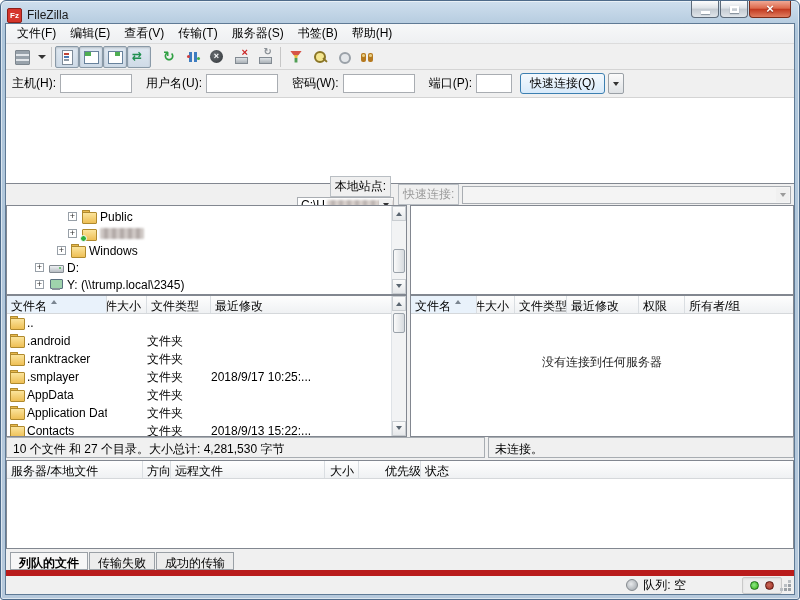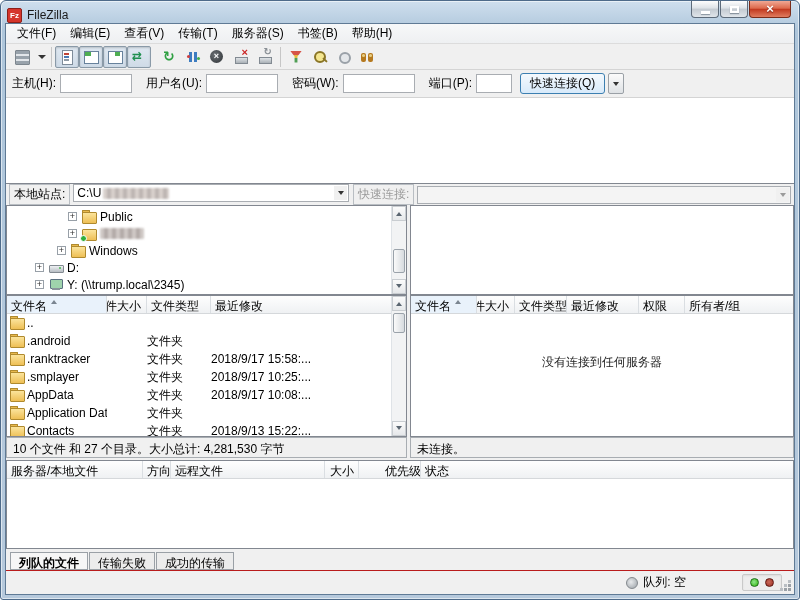--- a/index.html
+++ b/index.html
@@ -61,21 +61,21 @@
   .qc-input { width:72px; height:19px; border:1px solid #a9adb2; background:#fff; margin-right:14px; padding:0 3px; font-size:12px; }
   .qc-input.port { width:36px; margin-right:8px; }
   .qc-btn { height:21px; padding:0 9px; border:1px solid #3c7fb1; border-radius:3px; background:linear-gradient(#f4f9fd,#d8eafa); font-size:12px; margin-right:3px; }
   .qc-drop { width:16px; height:21px; border:1px solid #9aa0a6; border-radius:2px; background:linear-gradient(#fbfbfb,#dfe2e5); display:flex; align-items:center; justify-content:center; }
   .caret-down { width:0; height:0; border:3px solid transparent; border-top:4px solid #333; margin-top:3px; }
 
   .logpane { flex:1; background:#fff; border-bottom:1px solid #828790; }
 
   
   .siterow { height:21px; display:flex; align-items:center; background:#f0f0f0; }
-  .site-left { width:343px; display:flex; align-items:flex-start; padding-left:3px; }
+  .site-left { width:388px; display:flex; align-items:flex-end; padding-left:3px;flex-direction:column; }
   .site-right { flex:1; display:flex; align-items:center; padding:0 3px 0 4px; }
   .site-label { border:1px solid #b9bec3; background:#f0f0f0; padding:1px 4px; margin-right:3px; white-space:nowrap; }
   .site-label.disabled { color:#9a9a9a; }
   .combo { flex:1; height:18px; border:1px solid #a9adb2; background:#fff; display:flex; align-items:center; padding-left:3px; position:relative; }
   .combo.disabled { background:#f4f4f4; }
   .combo-arrow { position:absolute; right:1px; top:1px; bottom:1px; width:13px; display:flex; align-items:center; justify-content:center; background:#f0f0f0; }
   .redact-blur { width:66px; height:11px; margin-left:2px; background:repeating-linear-gradient(90deg,#d8d0cc 0 4px,#bdb5b2 4px 8px); filter:blur(1px); border-radius:1px; }
 
   
   .treerow { height:90px; display:flex; }
@@ -120,37 +120,37 @@
   .r-name { width:66px; } .r-size { width:38px; justify-content:flex-end; padding-right:5px; text-align:right; }
   .r-type { width:52px; } .r-mod { width:72px; } .r-perm { width:46px; } .r-owner { flex:1; border-right:none; }
   .list-body { height:124px; overflow:hidden; }
   .file-row { height:18px; display:flex; align-items:center; padding-left:2px; white-space:nowrap; }
   .file-row .fsicon { margin-right:2px; }
   .fc { overflow:hidden; }
   .fc.c-name { width:80px; }
   .empty-msg { display:block; text-align:center; padding-top:40px; color:#222; }
 
   .statusrow { height:21px; display:flex; }
-  .status-left { width:401px; background:#f0f0f0; border:1px solid #a8adb2; padding:3px 0 0 6px; white-space:nowrap; overflow:hidden; }
+  .status-left { width:479px; background:#f0f0f0; border:1px solid #a8adb2; padding:3px 0 0 6px; white-space:nowrap; overflow:hidden; }
   .status-divider { width:3px; background:#f0f0f0; }
   .status-right { flex:1; background:#f0f0f0; border:1px solid #a8adb2; padding:3px 0 0 6px; }
 
   
   .queuepane { height:89px; background:#fff; border:1px solid #828790; margin-top:2px; display:flex; flex-direction:column; }
   .queue-header { height:18px; display:flex; background:linear-gradient(#fefefe,#eff1f3); border-bottom:1px solid #d5d8db; }
   .q1 { width:136px; } .q2 { width:28px; } .q3 { width:154px; }
   .q4 { width:34px; justify-content:flex-end; padding-right:4px; } .q5 { width:40px;margin-left:22px; } .q6 { width:70px; border-right:none; }
   .queue-body { flex:1; }
 
   .tabsrow { height:21px; background:#f0f0f0; display:flex; align-items:flex-end; padding-left:4px; gap:1px; }
   .qtab { height:18px; padding:2px 8px 0; border:1px solid #9aa0a6; background:#ececec; white-space:nowrap; }
   .qtab.active { font-weight:bold; background:#f6f6f6; }
 
   
-  .statusbar { height:24px; background:#f0f0f0; border-top:1px solid #b91c1c; display:flex; align-items:center; justify-content:flex-end; }
+  .statusbar { height:24px; background:#f0f0f0; border-top:6px solid #b91c1c; display:flex; align-items:center; justify-content:flex-end; }
   .queue-status-icon { width:12px; height:12px; border-radius:50%; background:radial-gradient(circle at 4px 4px,#e8eaec,#9aa0a6); border:1px solid #84898e; margin-right:5px; }
   .sb-text { margin-right:56px; }
   .led-panel { display:flex; gap:6px; border:1px solid #c9c9c9; border-radius:2px; padding:3px 7px; margin-right:12px; background:#ededed; box-shadow:inset 0 1px 2px #dcdcdc; }
   .led { width:9px; height:9px; border-radius:50%; }
   .led.green { background:radial-gradient(circle at 3px 3px,#8fe68f,var(--led_green)); border:1px solid #1c6e1c; }
   .led.red { background:radial-gradient(circle at 3px 3px,#c96a5a,var(--led_red)); border:1px solid #5e1812; }
   .grip { position:absolute; right:3px; bottom:3px; width:3px; height:3px; background:#9aa0a6; box-shadow:-4px 0 0 #9aa0a6,0 -4px 0 #9aa0a6,-8px 0 0 #b9bec3,0 -8px 0 #b9bec3,-4px -4px 0 #b9bec3; }
 </style>
 </head>
 <body>
@@ -387,37 +387,35 @@
               <span class="fc c-name">.android</span>
               <span class="fc c-size"></span>
               <span class="fc c-type">文件夹</span>
             </div>
 
             <div class="file-row">
               <span class="fsicon folder-icon"></span>
               <span class="fc c-name">.ranktracker</span>
               <span class="fc c-size"></span>
               <span class="fc c-type">文件夹</span>
-              <span class="fc c-mod">2018/9/17 15:58:...</span>
             </div>
 
             <div class="file-row">
               <span class="fsicon folder-icon"></span>
               <span class="fc c-name">.smplayer</span>
               <span class="fc c-size"></span>
               <span class="fc c-type">文件夹</span>
               <span class="fc c-mod">2018/9/17 10:25:...</span>
             </div>
 
             <div class="file-row">
               <span class="fsicon folder-icon"></span>
               <span class="fc c-name">AppData</span>
               <span class="fc c-size"></span>
               <span class="fc c-type">文件夹</span>
-              <span class="fc c-mod">2018/9/17 10:08:...</span>
             </div>
 
             <div class="file-row">
               <span class="fsicon folder-icon"></span>
               <span class="fc c-name">Application Data</span>
               <span class="fc c-size"></span>
               <span class="fc c-type">文件夹</span>
               <span class="fc c-mod"></span>
             </div>
 

